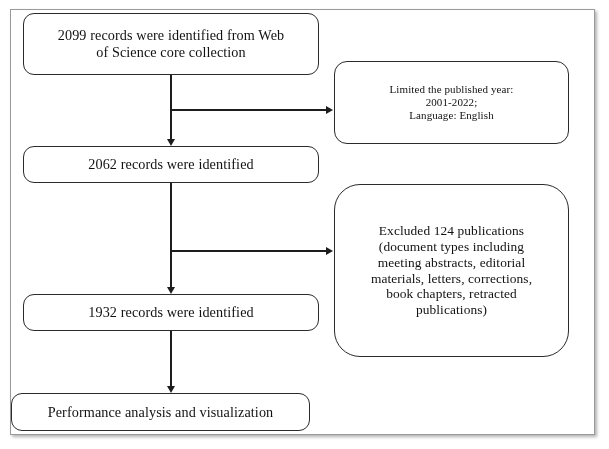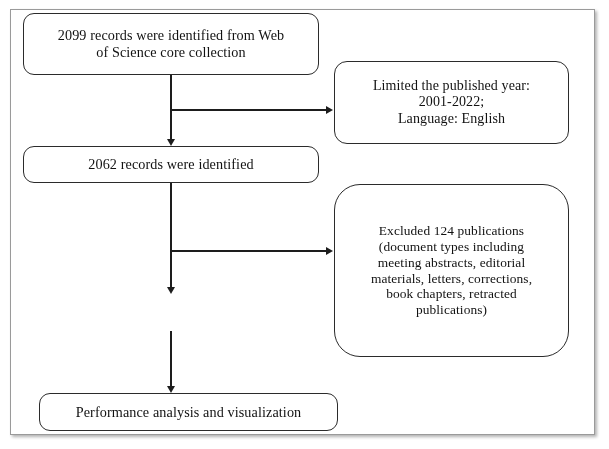--- a/index.html
+++ b/index.html
@@ -45,25 +45,25 @@
     display: block;
     width: 100%;
     white-space: pre-line;
   }
 
   
   .node-left   { left: 12px;  width: 296px; border-radius: 11px; font-size: 14.2px; }
   .box1 { top: 3px;   height: 62px; }
   .box2 { top: 136px; height: 37px; }
   .box3 { top: 284px; height: 37px; }
-  .box4 { left: 28px; top: 383px; width: 299px; height: 38px; border-radius: 11px; font-size: 14.2px; }
+  .box4 { left: 0; top: 383px; width: 299px; height: 38px; border-radius: 11px; font-size: 14.2px; }
 
   
   .node-right  { left: 323px; width: 235px; }
-  .box-limit   { top: 51px;  height: 83px;  border-radius: 13px; font-size: 14px; }
+  .box-limit   { top: 51px;  height: 83px;  border-radius: 13px; font-size: 11px; }
   .box-exclude { top: 174px; height: 173px; border-radius: 26px; font-size: 13.4px; justify-content: flex-end; }
 
   
   .conn {
     position: absolute;
     background: #1d1d1d;
   }
   .vline { width: 1.4px; }
   .hline { height: 1.4px; }
 
@@ -90,20 +90,23 @@
 
   <div class="node node-left box1">
     <span class="txt">2099 records were identified from Web
 of Science core collection</span>
   </div>
 
   <div class="node node-left box2">
     <span class="txt">2062 records were identified</span>
   </div>
 
+  <div class="node node-left box3">
+    <span class="txt">1932 records were identified</span>
+  </div>
 
   <div class="node box4">
     <span class="txt">Performance analysis and visualization</span>
   </div>
 
   <div class="node node-right box-limit">
     <span class="txt">Limited the published year:
 2001-2022;
 Language: English</span>
   </div>

